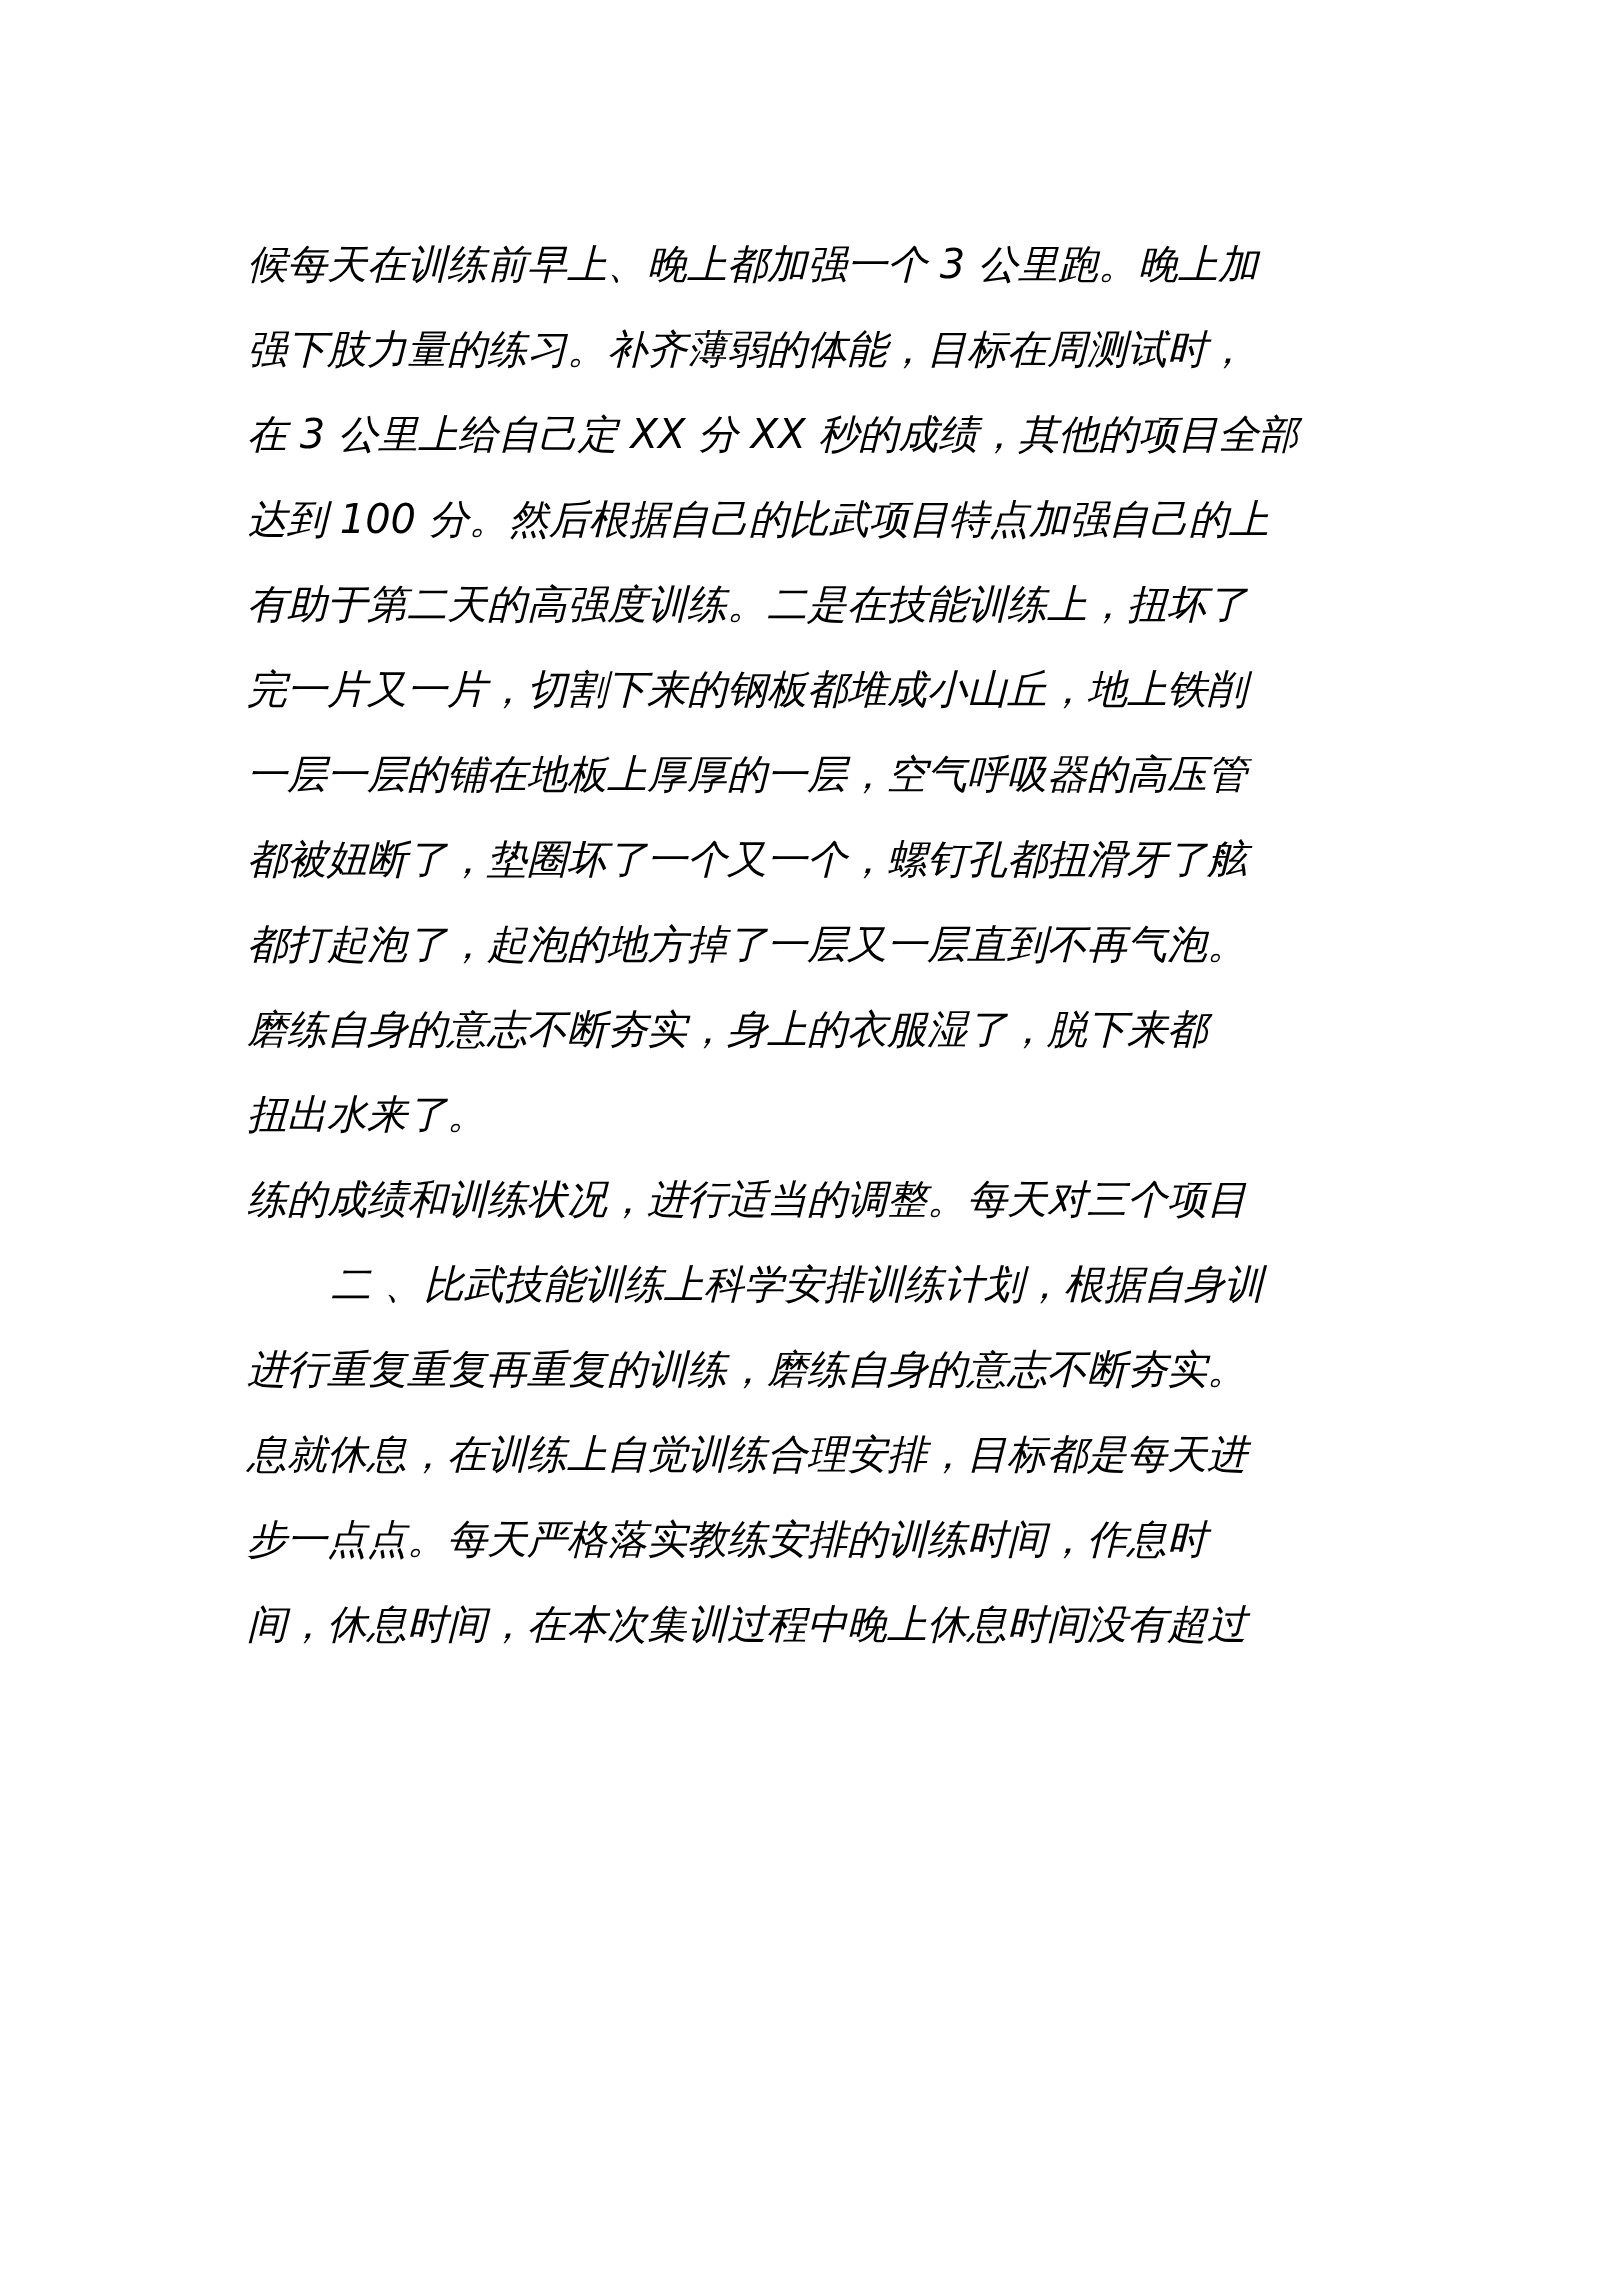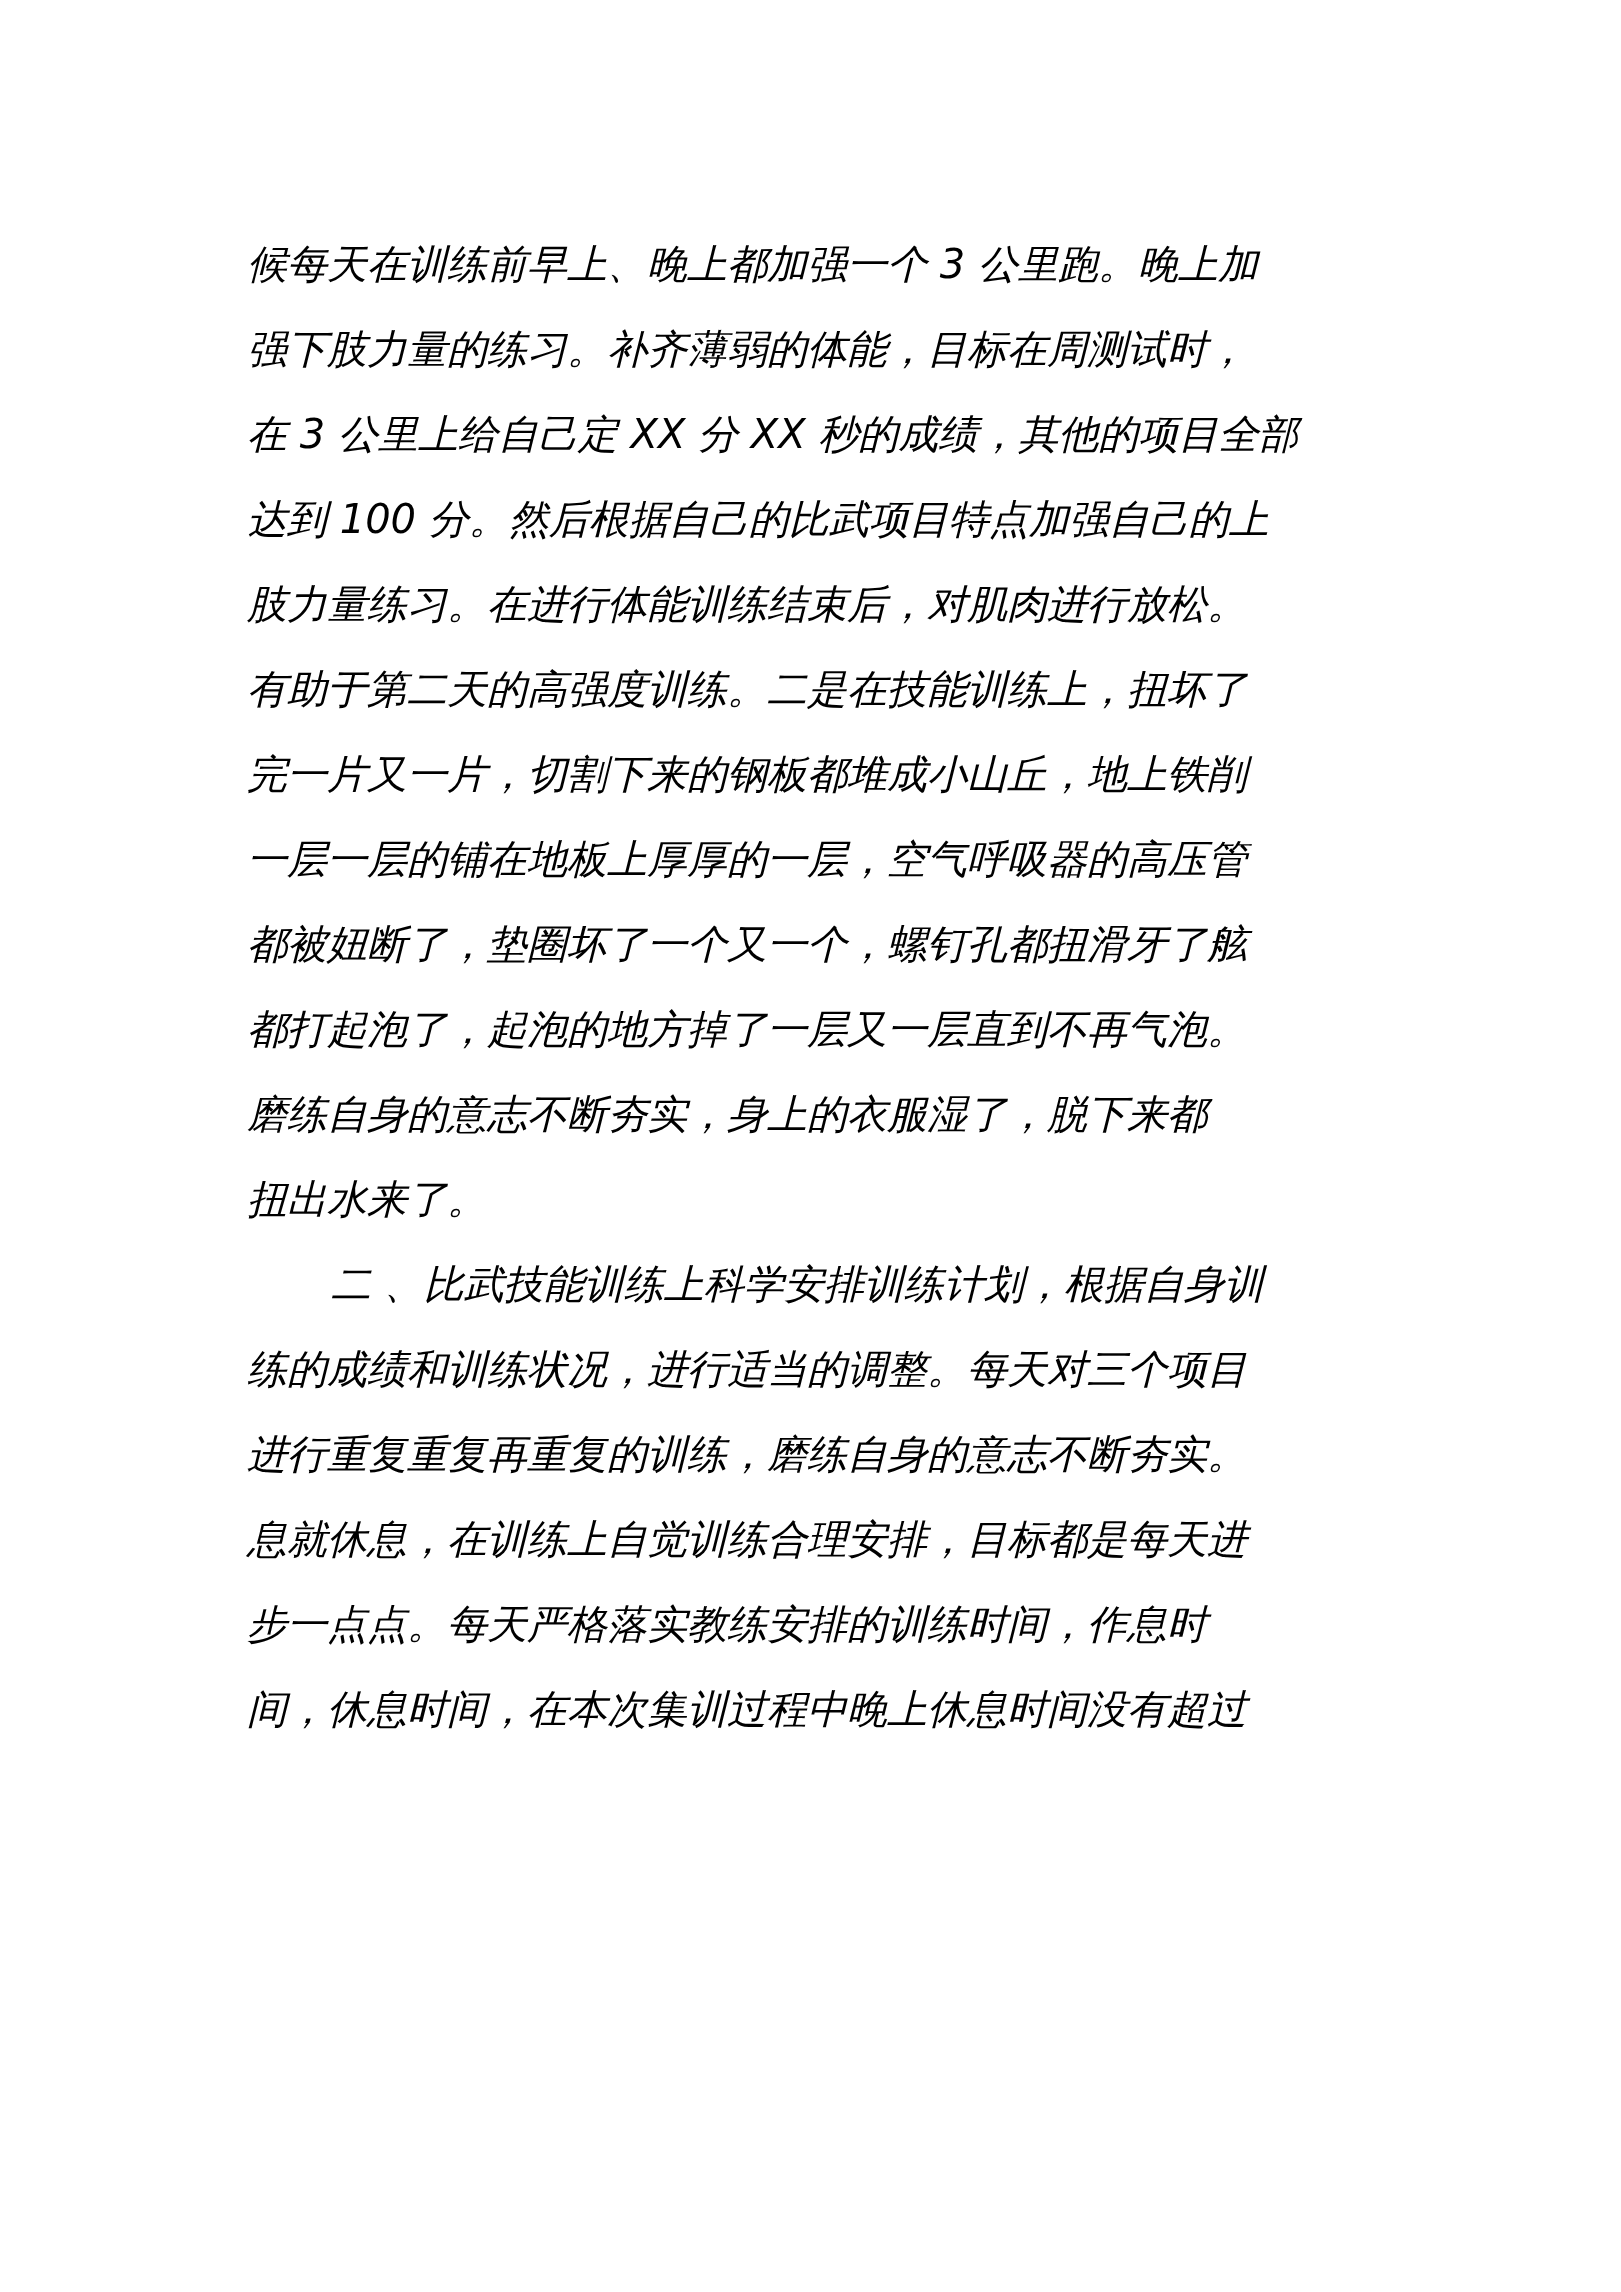--- a/index.html
+++ b/index.html
@@ -41,33 +41,32 @@
 </head>
 <body>
 
 <div class="page">
 
   <div class="paragraph">
     <span class="line">候每天在训练前早上、晚上都加强一个 3 公里跑。晚上加</span>
     <span class="line">强下肢力量的练习。补齐薄弱的体能，目标在周测试时，</span>
     <span class="line">在 3 公里上给自己定 XX 分 XX 秒的成绩，其他的项目全部</span>
     <span class="line">达到 100 分。然后根据自己的比武项目特点加强自己的上</span>
-    <span class="line">肢力量练习。在进行体能训练结束后，对肌肉进行放松。</span>
     <span class="line">有助于第二天的高强度训练。二是在技能训练上，扭坏了</span>
     <span class="line">完一片又一片，切割下来的钢板都堆成小山丘，地上铁削</span>
     <span class="line">一层一层的铺在地板上厚厚的一层，空气呼吸器的高压管</span>
     <span class="line">都被妞断了，垫圈坏了一个又一个，螺钉孔都扭滑牙了舷</span>
     <span class="line">都打起泡了，起泡的地方掉了一层又一层直到不再气泡。</span>
     <span class="line">磨练自身的意志不断夯实，身上的衣服湿了，脱下来都</span>
     <span class="line">扭出水来了。</span>
   </div>
 
   <div class="paragraph">
+    <span class="line">练的成绩和训练状况，进行适当的调整。每天对三个项目</span>
     <span class="line indent">二 、比武技能训练上科学安排训练计划，根据自身训</span>
-    <span class="line">练的成绩和训练状况，进行适当的调整。每天对三个项目</span>
     <span class="line">进行重复重复再重复的训练，磨练自身的意志不断夯实。</span>
     <span class="line">息就休息，在训练上自觉训练合理安排，目标都是每天进</span>
     <span class="line">步一点点。每天严格落实教练安排的训练时间，作息时</span>
     <span class="line">间，休息时间，在本次集训过程中晚上休息时间没有超过</span>
   </div>
 
 </div>
 
 
 </body></html>

